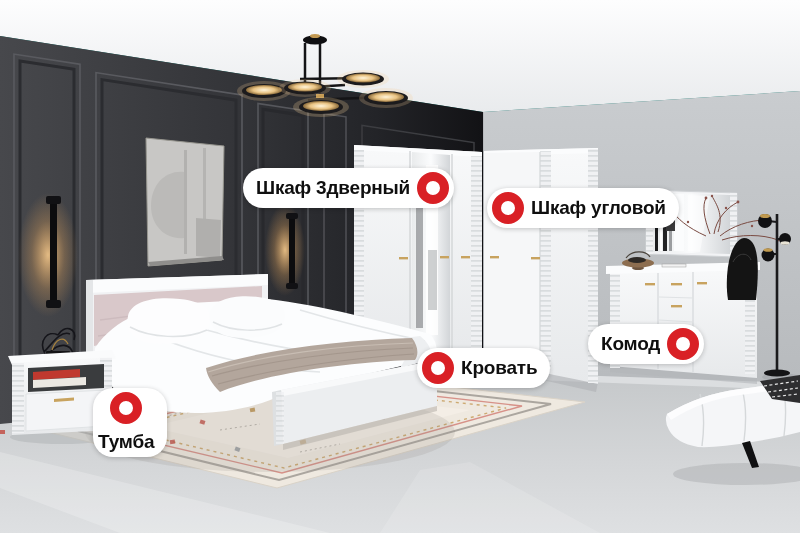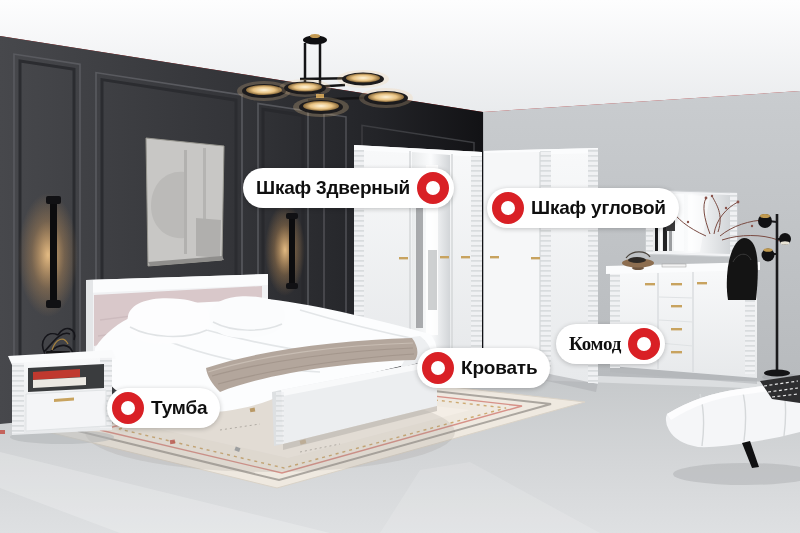--- a/index.html
+++ b/index.html
@@ -1,39 +1,39 @@
 <!DOCTYPE html>
 <html><head>
 <meta charset="utf-8">
 <style>
   html,body { margin:0; padding:0; background:#e9eaec; }
   .stage {
     position:relative; width:800px; height:533px; overflow:hidden;
     font-family:"Liberation Sans", sans-serif;
-    background:#b91c1c;
+    background:#0f766e;
   }
   .stage svg { position:absolute; left:0; top:0; display:block; }
   .hotspot {
     position:absolute; display:inline-flex; align-items:center; gap:7px;
     background:#fff; border-radius:20px; padding:4px 13px;
     font-weight:bold; font-size:19px; letter-spacing:-0.2px; color:#0f0f0f;
     box-shadow:0 1px 5px rgba(0,0,0,.22);
     white-space:nowrap; cursor:pointer; user-select:none;
   }
   .hotspot .ring {
     width:32px; height:32px; box-sizing:border-box; flex:none;
     border:9px solid #d92025; border-radius:50%; background:#fff;
   }
   .hotspot.icon-right { padding-right:5px; }
   .hotspot.icon-left  { padding-left:5px; }
   #hs-wardrobe3 { left:243px; top:168px; }
   #hs-corner    { left:487px; top:156px;margin-top:32px; }
-  #hs-komod     { left:556px; top:324px;font-family:Liberation Serif, serif; }
+  #hs-komod     { left:588px; top:324px; }
   #hs-bed       { left:417px; top:348px; }
-  #hs-tumba     { left:107px;  top:388px; }
+  #hs-tumba     { left:93px;  top:388px;flex-direction:column; }
 </style>
 </head>
 <body>
 
 <div class="stage">
 
 <svg width="800" height="533" viewBox="0 0 800 533">
   <defs>
     <linearGradient id="ceilG" x1="0" y1="0" x2="0" y2="1">
       <stop offset="0" stop-color="#fdfdfe"></stop>

